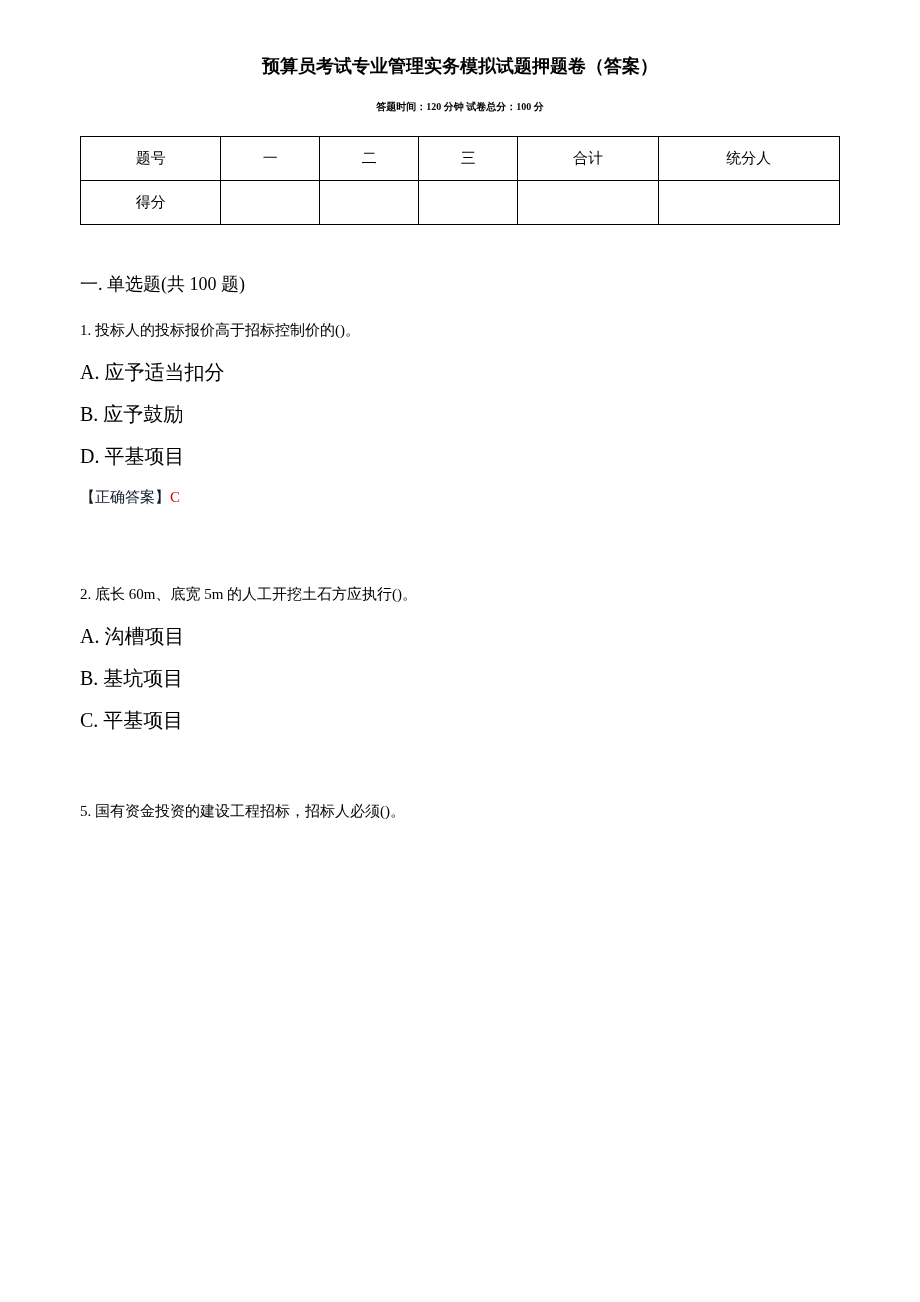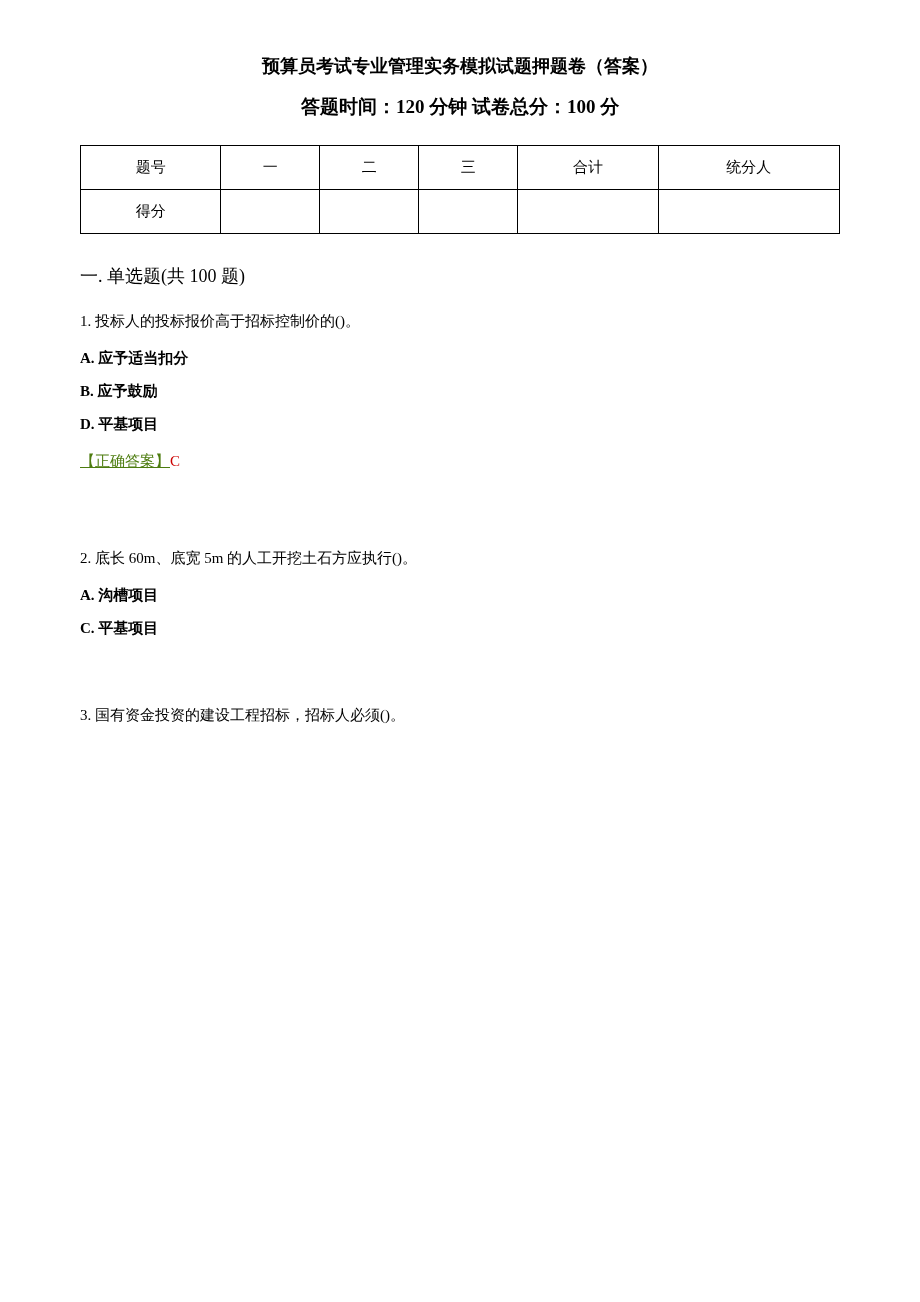--- a/index.html
+++ b/index.html
@@ -14,32 +14,32 @@
       color: #000;
       width: 920px;
       min-height: 1302px;
       padding: 50px 80px;
       line-height: 1.8;
     }
     .page-title {
       text-align: center;
       font-size: 18px;
       font-weight: bold;
-      margin-bottom: 8px;
+      margin-bottom: 16px;
     }
     .exam-info {
       text-align: center;
-      font-size: 19px;
+      font-size: 10px;
       font-weight: bold;
       margin-bottom: 20px;
     }
     .score-table {
       width: 100%;
       border-collapse: collapse;
-      margin-bottom: 26px;
+      margin-bottom: 43px;
       font-family: Liberation Serif, serif;
     }
     .score-table td {
       border: 1px solid #000;
       text-align: center;
       padding: 8px 10px;
       font-size: 15px;
     }
     .score-table .label-row td {
       background: #fff;
@@ -52,33 +52,31 @@
     .question-block {
       margin-bottom: 20px;
     }
     .question-text {
       margin-bottom: 10px;
       font-size: 15px;
       line-height: 1.8;
     }
     .option {
       margin-bottom: 6px;
-      font-size: 15px;
+      font-size: 20px;
       line-height: 1.8;
-      font-weight: bold;
     }
     .answer {
       color: #cc0000;
       font-size: 15px;
       margin-top: 10px;
       margin-bottom: 30px;
     }
     .answer .bracket {
-      color: #4d7c0f;
-      text-decoration: underline;
+      color: #0f172a;
     }
     .answer .answer-letter {
       color: #cc0000;
     }
     .spacer {
       height: 40px;
     }
   </style>
 </head>
 <body>
@@ -118,20 +116,21 @@
   <div class="answer">
     <span class="bracket">【正确答案】</span><span class="answer-letter">C</span>
   </div>
 </div>
 
 <div class="spacer"></div>
 
 <div class="question-block">
   <div class="question-text">2. 底长 60m、底宽 5m 的人工开挖土石方应执行()。</div>
   <div class="option">A. 沟槽项目</div>
+  <div class="option">B. 基坑项目</div>
   <div class="option">C. 平基项目</div>
 </div>
 
 <div class="spacer"></div>
 
 <div class="question-block">
-  <div class="question-text">3. 国有资金投资的建设工程招标，招标人必须()。</div>
+  <div class="question-text">5. 国有资金投资的建设工程招标，招标人必须()。</div>
 </div>
 
 </body></html>

